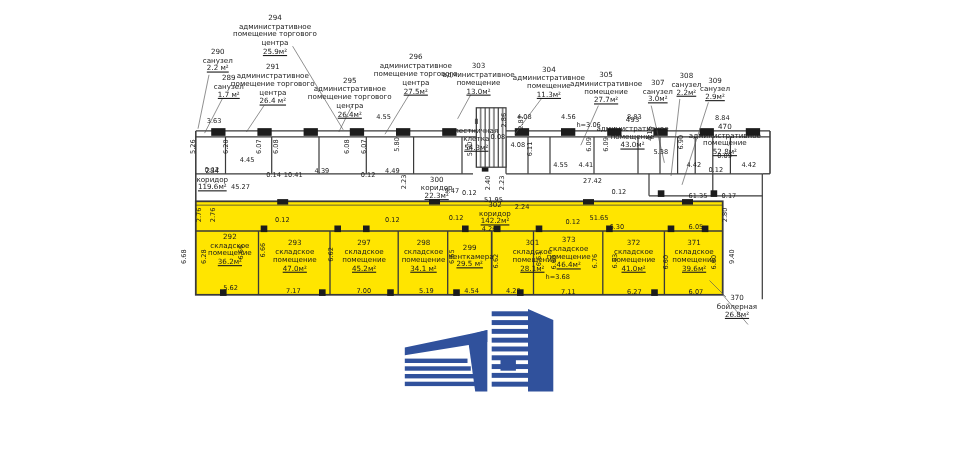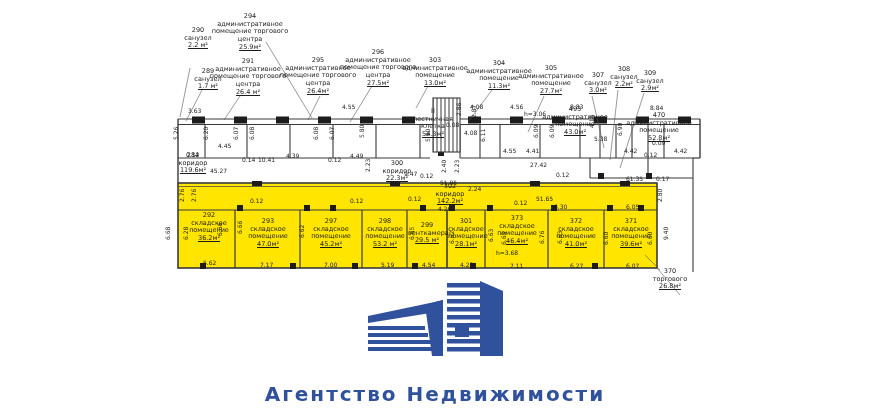--- a/index.html
+++ b/index.html
@@ -146,41 +146,41 @@
       <rect x="190" y="46" width="14" height="11"></rect>
       <polygon points="103,36 165,23 178,20 178,31 103,43"></polygon>
       <polygon points="160,25 178,20 178,76 167,76"></polygon>
       <rect x="103" y="46" width="57" height="4"></rect>
         <rect x="103" y="53" width="60" height="4"></rect>
       <rect x="103" y="60" width="63" height="4"></rect>
         <rect x="103" y="67" width="65" height="4"></rect>
     </g>
   </svg>
 
-  <div class="lbl" style="left:176px;top:27px;width:44px">
+  <div class="lbl" style="left:176px;top:44px;width:44px">
     <span class="num">290</span>
       <span class="nm">санузел</span>
       <span class="ar">2.2 м²</span>
     </div>
   <div class="lbl" style="left:186px;top:68px;width:44px">
     <span class="num">289</span>
       <span class="nm">санузел</span>
       <span class="ar">1.7 м²</span>
     </div>
   <div class="lbl" style="left:210px;top:13px;width:80px">
     <span class="num">294</span>
       <span class="nm">административное помещение торгового центра</span>
       <span class="ar">25.9м²</span>
     </div>
   <div class="lbl" style="left:208px;top:58px;width:80px">
     <span class="num">291</span>
       <span class="nm">административное помещение торгового центра</span>
       <span class="ar">26.4 м²</span>
     </div>
-  <div class="lbl" style="left:278px;top:57px;width:80px">
+  <div class="lbl" style="left:278px;top:70px;width:80px">
     <span class="num">295</span>
       <span class="nm">административное помещение торгового центра</span>
       <span class="ar">26.4м²</span>
     </div>
   <div class="lbl" style="left:338px;top:49px;width:80px">
     <span class="num">296</span>
       <span class="nm">административное помещение торгового центра</span>
       <span class="ar">27.5м²</span>
     </div>
   <div class="lbl" style="left:398px;top:57px;width:74px">
@@ -233,21 +233,21 @@
       <span class="nm">коридор</span>
       <span class="ar">119.6м²</span>
     </div>
   <div class="lbl" style="left:376px;top:160px;width:42px">
     <span class="num">300</span>
       <span class="nm">коридор</span>
       <span class="ar">22.3м²</span>
     </div>
   <div class="lbl" style="left:644px;top:268px;width:52px">
     <span class="num">370</span>
-      <span class="nm">торгового</span>
+      <span class="nm">бойлерная</span>
       <span class="ar">26.8м²</span>
     </div>
 
   <div class="lbl" style="left:420px;top:183px;width:60px">
     <span class="num">302</span>
       <span class="nm">коридор</span>
       <span class="ar">142.2м²</span>
     </div>
   <div class="lbl" style="left:184px;top:212px;width:50px">
     <span class="num">292</span>
@@ -260,28 +260,28 @@
       <span class="ar">47.0м²</span>
     </div>
   <div class="lbl" style="left:302px;top:218px;width:58px">
     <span class="num">297</span>
       <span class="nm">складское помещение</span>
       <span class="ar">45.2м²</span>
     </div>
   <div class="lbl" style="left:364px;top:218px;width:42px">
     <span class="num">298</span>
       <span class="nm">складское помещение</span>
-      <span class="ar">53.2 м²</span>
+      <span class="ar">34.1 м²</span>
     </div>
   <div class="lbl" style="left:408px;top:222px;width:38px">
     <span class="num">299</span>
       <span class="nm">венткамера</span>
       <span class="ar">29.5 м²</span>
     </div>
-  <div class="lbl" style="left:448px;top:218px;width:36px">
+  <div class="lbl" style="left:466px;top:218px;width:36px">
     <span class="num">301</span>
       <span class="nm">складское помещение</span>
       <span class="ar">28.1м²</span>
     </div>
   <div class="lbl" style="left:488px;top:215px;width:58px">
     <span class="num">373</span>
       <span class="nm">складское помещение</span>
       <span class="ar">46.4м²</span>
     </div>
   <div class="lbl" style="left:550px;top:218px;width:52px">
@@ -374,14 +374,13 @@
   <i class="dm dv" style="left:448px;top:244px">6.62</i>
   <i class="dm dv" style="left:487px;top:242px">6.63</i>
   <i class="dm dv" style="left:500px;top:245px">6.63</i>
   <i class="dm dv" style="left:538px;top:244px">6.76</i>
   <i class="dm dv" style="left:556px;top:244px">6.63</i>
   <i class="dm dv" style="left:602px;top:245px">6.60</i>
   <i class="dm dv" style="left:646px;top:245px">6.60</i>
   <i class="dm dv" style="left:662px;top:240px">9.40</i>
   <i class="dm dv" style="left:656px;top:202px">2.80</i>
 
-  <div class="logo-sub">Агентство Недвижимости</div>
 </div>
 
 </body></html>

